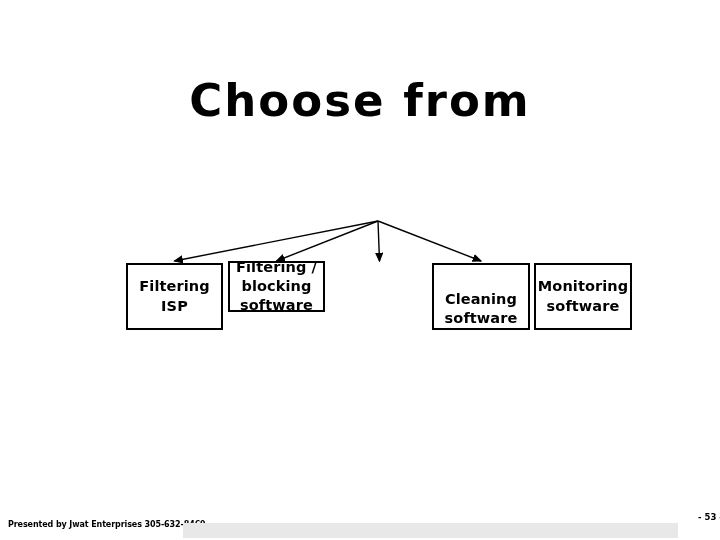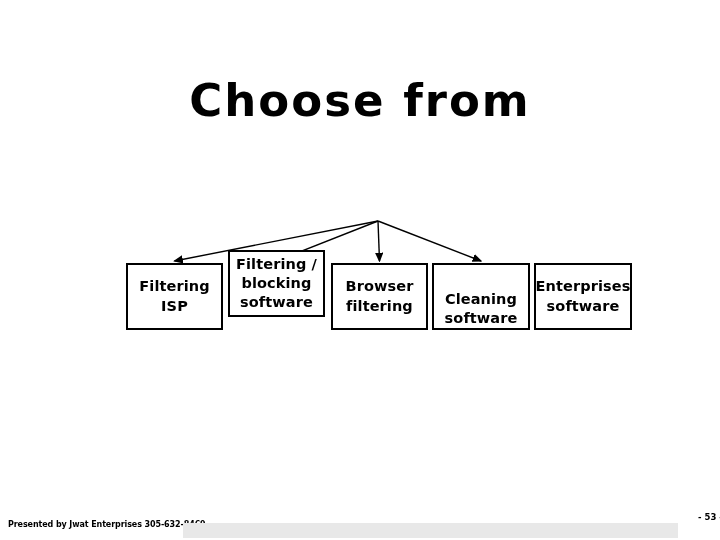--- a/index.html
+++ b/index.html
@@ -115,38 +115,34 @@
         <line x1="378" y1="221" x2="379.5" y2="261" stroke="#000000" stroke-width="1.4" marker-end="url(#arrowhead)"></line>
         <line x1="378" y1="221" x2="481" y2="261" stroke="#000000" stroke-width="1.4" marker-end="url(#arrowhead)"></line>
       </g>
   </svg>
 
   <div class="node-box" style="left:126px; top:263px; width:97px; height:67px;">
     <span class="node-label">Filtering
 ISP</span>
   </div>
 
-  <div class="node-box" style="left:228px; top:250px; width:97px; height:67px;">
+  <div class="node-box" style="left:228px; top:261px; width:97px; height:51px;">
     <span class="node-label">Filtering /
 blocking
 software</span>
   </div>
 
-  <div class="node-box" style="left:331px; top:263px; width:97px; height:67px;">
-    <span class="node-label">Browser
-filtering</span>
-  </div>
 
   <div class="node-box" style="left:432px; top:263px; width:98px; height:67px;align-items:flex-end;">
     <span class="node-label">Cleaning
 software</span>
   </div>
 
   <div class="node-box" style="left:534px; top:263px; width:98px; height:67px;">
-    <span class="node-label">Enterprises
+    <span class="node-label">Monitoring
 software</span>
   </div>
 
   <div id="footer-credit">Presented by Jwat Enterprises 305-632-8469</div>
 
   <div id="footer-bar"></div>
 
   <div id="page-marker">- 53 -</div>
 
 </div>

